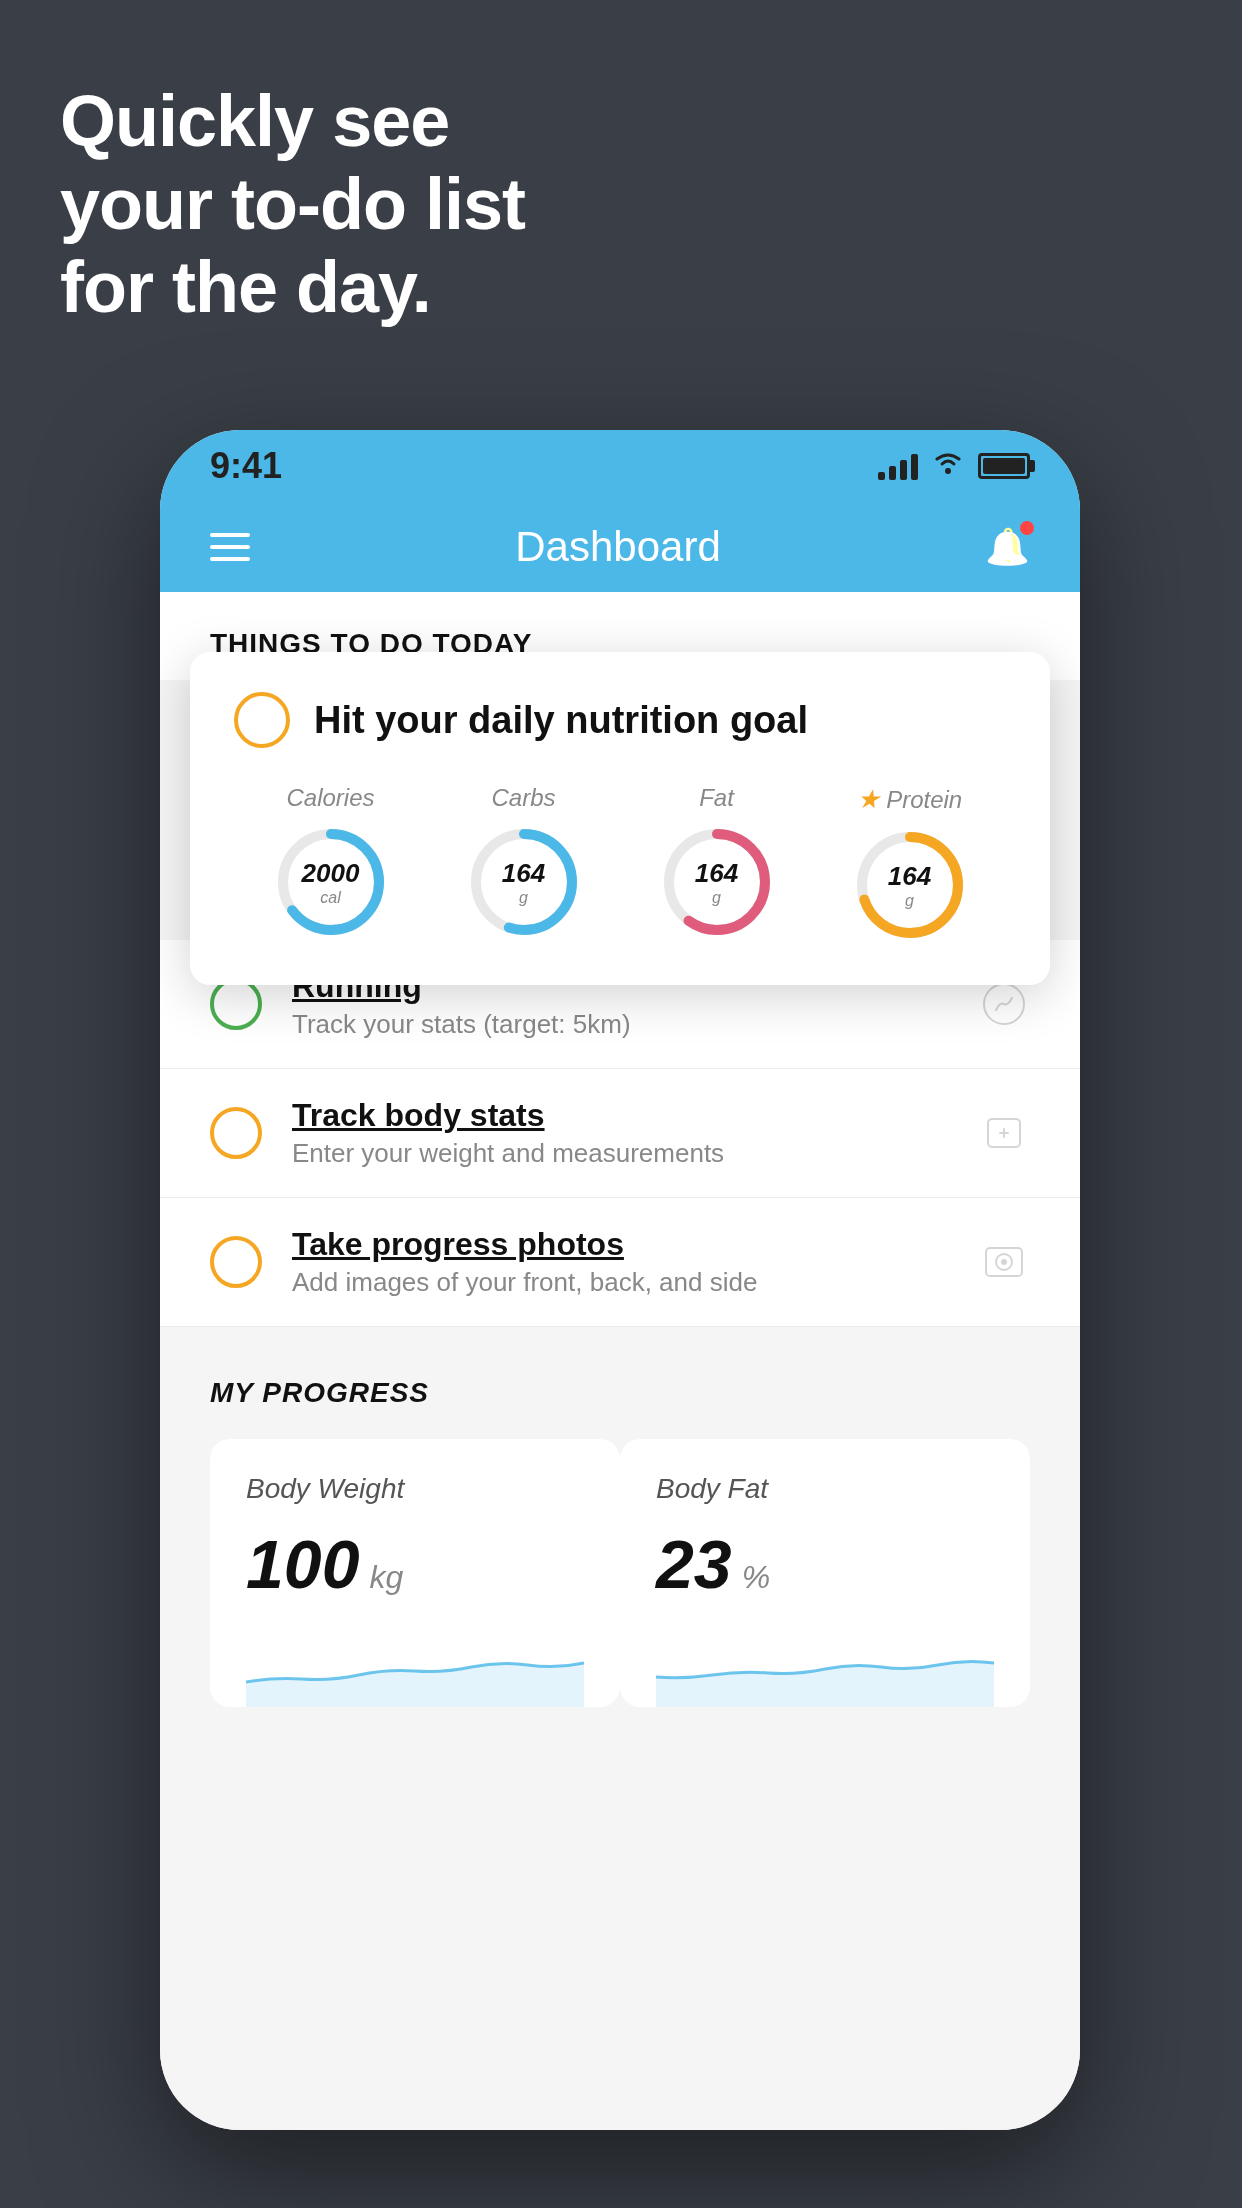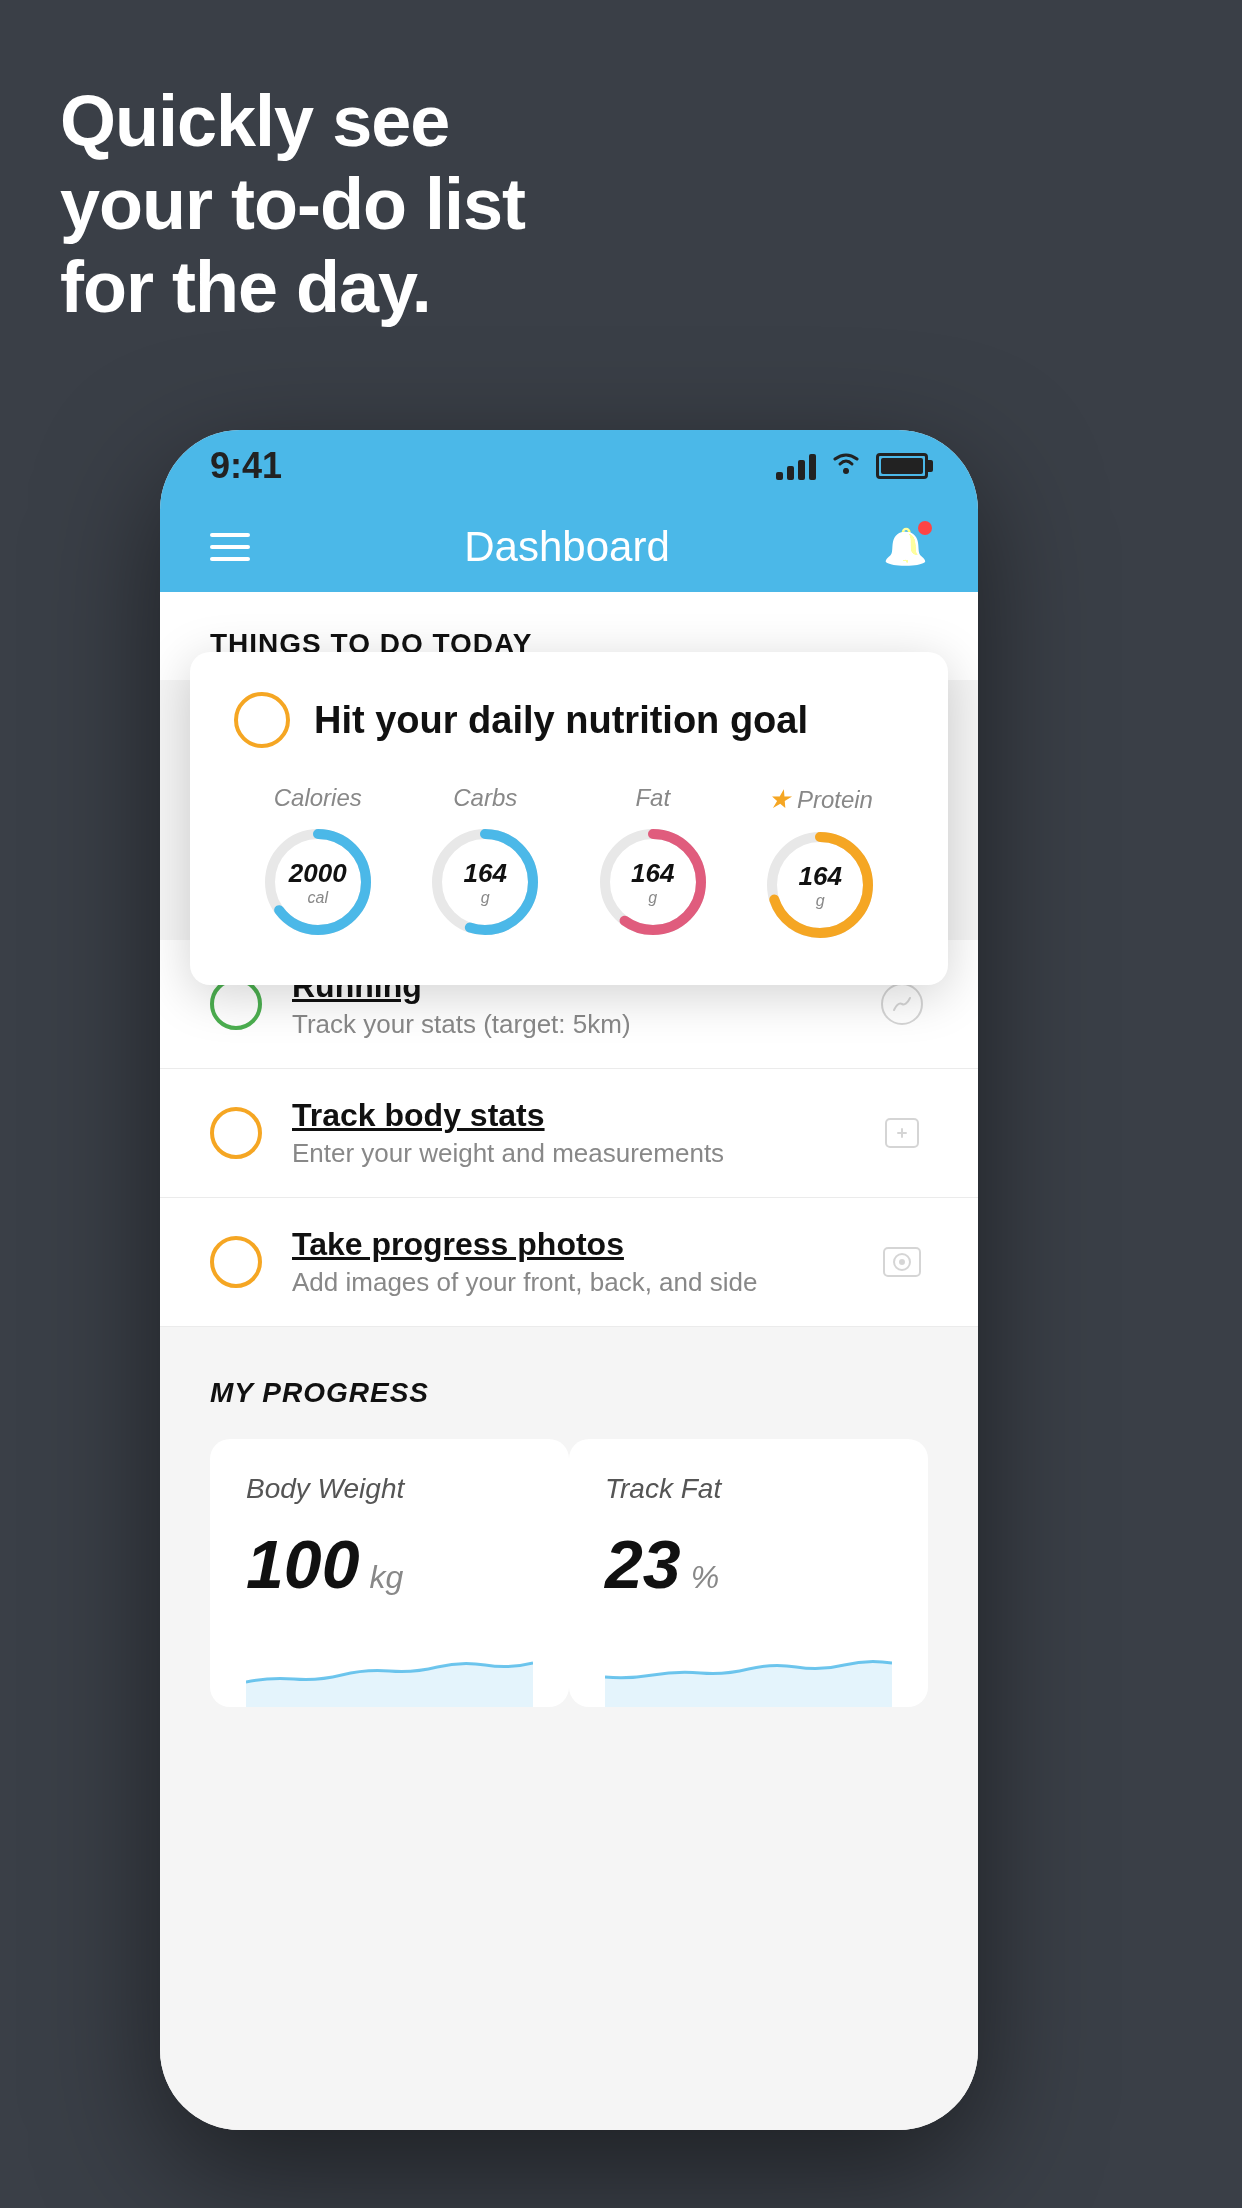--- a/index.html
+++ b/index.html
@@ -23,21 +23,21 @@
       font-weight: 800;
       line-height: 1.15;
       letter-spacing: -1px;
     }
 
     
     .phone {
       position: absolute;
       top: 430px;
       left: 160px;
-      width: 818px;
+      width: 920px;
       height: 1700px;
       background: #f0f0f0;
       border-radius: 80px;
       overflow: hidden;
       box-shadow: 0 40px 120px rgba(0,0,0,0.5);
     }
 
     
     .status-bar {
       background: #4bb8e8;
@@ -582,21 +582,21 @@
           </div>
           <div class="progress-chart">
             <svg width="100%" height="80" viewBox="0 0 360 80" preserveAspectRatio="none">
               <path d="M0 55 Q30 50 60 52 Q90 54 120 48 Q150 42 180 44 Q210 46 240 40 Q270 34 300 38 Q330 42 360 36" fill="none" stroke="#4bb8e8" stroke-width="3" opacity="0.8"></path>
               <path d="M0 55 Q30 50 60 52 Q90 54 120 48 Q150 42 180 44 Q210 46 240 40 Q270 34 300 38 Q330 42 360 36 L360 80 L0 80Z" fill="rgba(75,184,232,0.15)"></path>
             </svg>
           </div>
         </div>
 
         <div class="progress-card">
-          <div class="progress-card-title">Track Fat</div>
+          <div class="progress-card-title">Body Fat</div>
           <div class="progress-value">
             <span class="progress-number">23</span>
             <span class="progress-unit">%</span>
           </div>
           <div class="progress-chart">
             <svg width="100%" height="80" viewBox="0 0 360 80" preserveAspectRatio="none">
               <path d="M0 50 Q30 52 60 48 Q90 44 120 46 Q150 48 180 42 Q210 36 240 40 Q270 44 300 38 Q330 32 360 36" fill="none" stroke="#4bb8e8" stroke-width="3" opacity="0.8"></path>
               <path d="M0 50 Q30 52 60 48 Q90 44 120 46 Q150 48 180 42 Q210 36 240 40 Q270 44 300 38 Q330 32 360 36 L360 80 L0 80Z" fill="rgba(75,184,232,0.15)"></path>
             </svg>
           </div>

